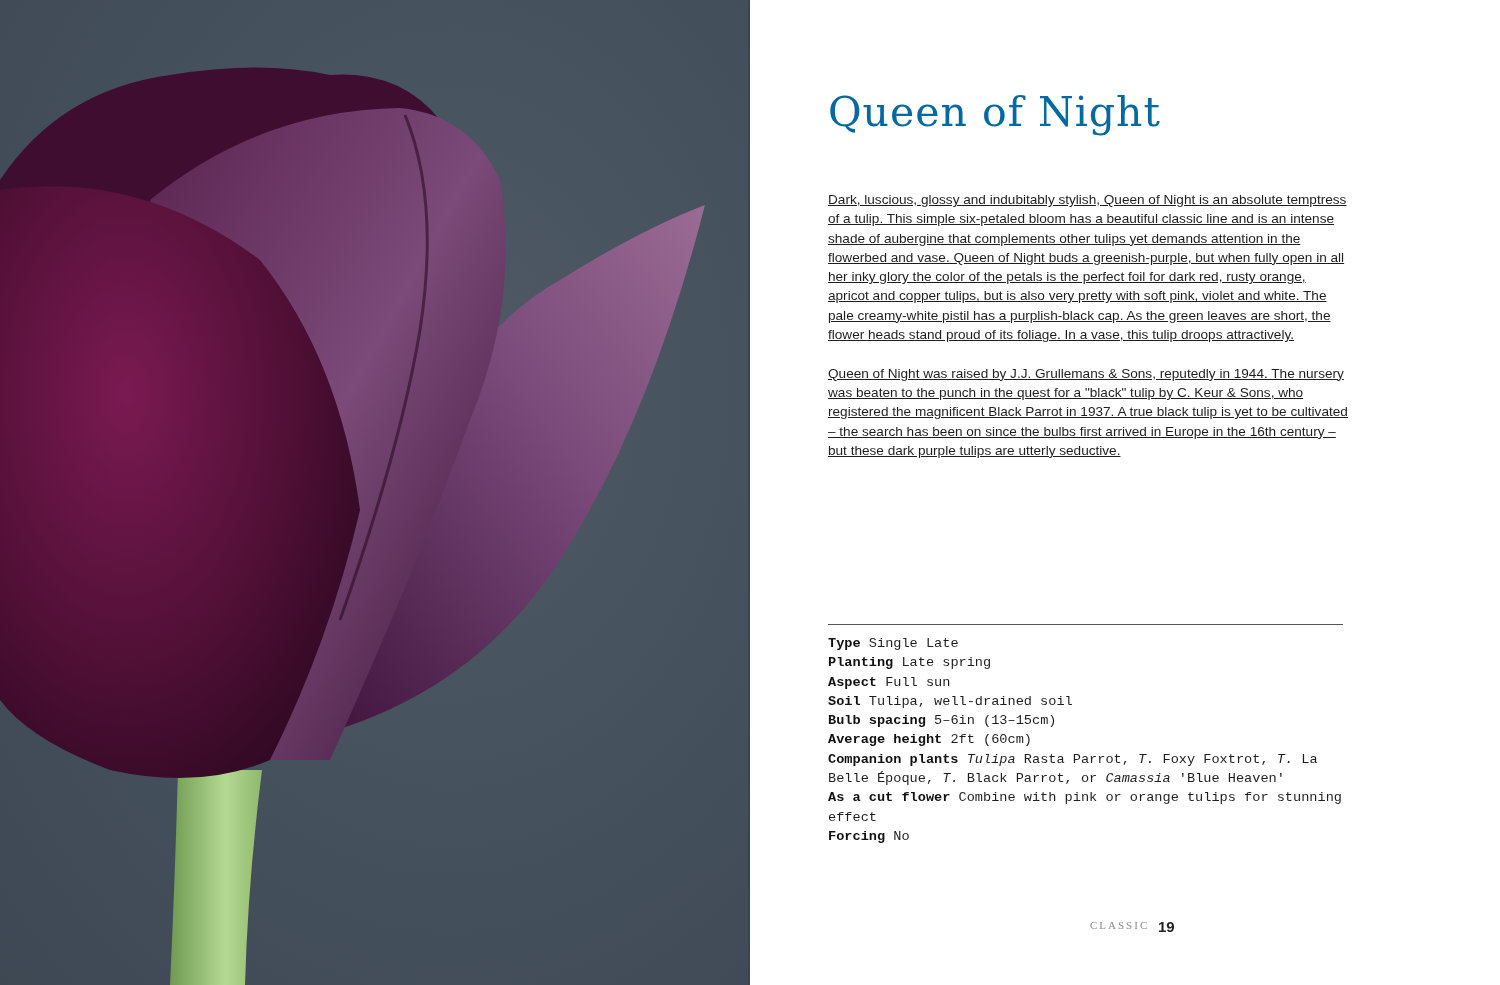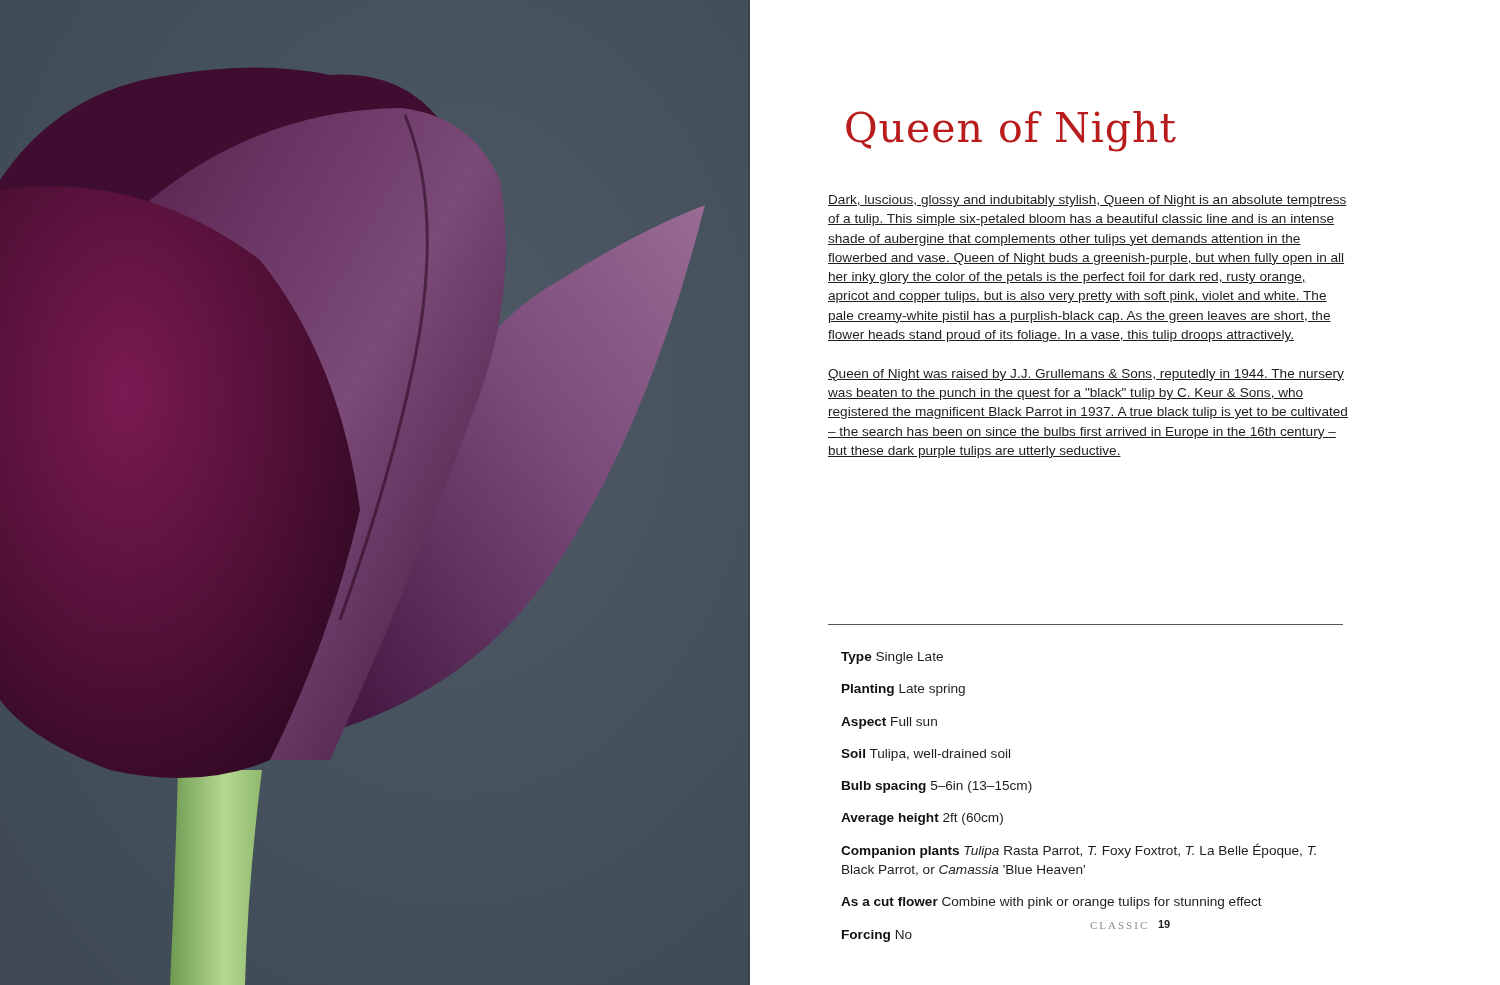--- a/index.html
+++ b/index.html
@@ -3,32 +3,32 @@
 <meta charset="utf-8">
 <style>
   html, body { margin:0; padding:0; }
   body { width:1500px; height:985px; position:relative; overflow:hidden; background:#ffffff; }
   .photo { position:absolute; left:0; top:0; width:750px; height:985px; overflow:hidden;
     background: radial-gradient(ellipse at 60% 40%, #4f5a66 0%, #46525e 45%, #3d4853 100%); }
   .photo::after { content:""; position:absolute; right:0; top:0; width:2px; height:100%; background:#3a4550; }
   .photo svg { position:absolute; left:0; top:0; }
   .text-page { position:absolute; left:750px; top:0; width:750px; height:985px; background:#fff; }
   .title { position:absolute; left:78px; top:88px; font-family:"DejaVu Serif","Liberation Serif",serif;
-    font-size:41px; color:#b91c1c; letter-spacing:1px; font-weight:normal; margin:16px; }
+    font-size:41px; color:#0369a1; letter-spacing:1px; font-weight:normal; margin:0; }
   .body-text { position:absolute; left:78px; top:190px; width:520px; font-family:"Liberation Sans",sans-serif;
     font-size:13.6px; line-height:19.3px; color:#1e1e1e;text-decoration:underline; }
   .body-text p { margin:0 0 19.3px 0; }
   .rule { position:absolute; left:78px; top:624px; width:515px; height:1px; background:#555; }
   .specs { position:absolute; left:78px; top:634px; width:520px; font-family:"Liberation Sans",sans-serif;
     font-size:13.6px; line-height:19.3px; color:#1e1e1e; }
-  .spec-row { margin:13px; }
+  .spec-row { margin:0;font-family:Liberation Mono, monospace; }
   .spec-row b { font-weight:bold; color:#111; }
   .footer { position:absolute; top:919px; left:340px; font-family:"Liberation Serif",serif; font-size:11px;
     letter-spacing:2px; color:#8a8a8a; }
-  .page-num { position:absolute; top:918px; left:408px; font-family:"Liberation Sans",sans-serif; font-size:11px;
+  .page-num { position:absolute; top:918px; left:408px; font-family:"Liberation Sans",sans-serif; font-size:15px;
     color:#222; font-weight:bold; }
 </style>
 </head>
 <body>
 
 <div class="photo">
   <svg width="750" height="985" viewBox="0 0 750 985">
     <defs>
       <linearGradient id="stem" x1="0" x2="1" y1="0" y2="0">
         <stop offset="0" stop-color="#6f9a52"></stop>

